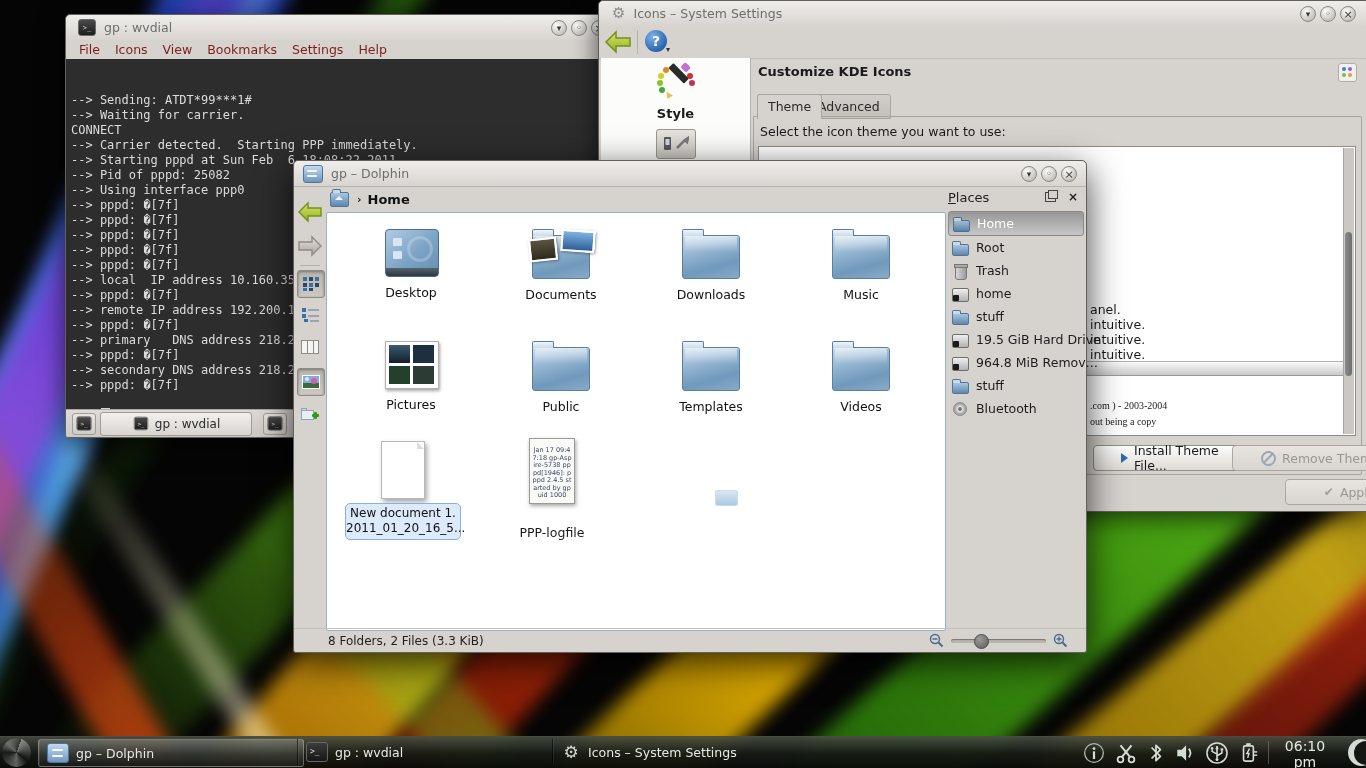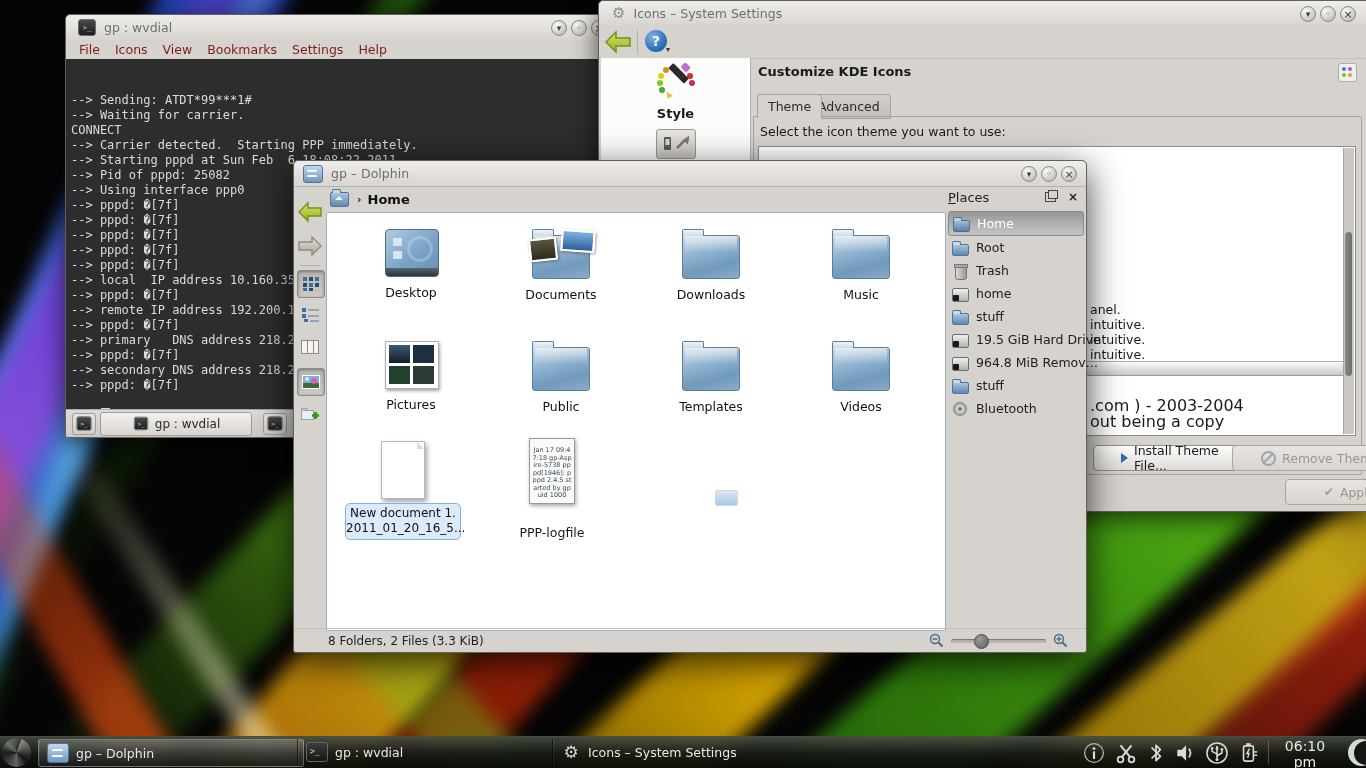--- a/index.html
+++ b/index.html
@@ -74,21 +74,21 @@
   .tab{position:absolute;top:93px;height:23px;padding:0 10px;display:flex;align-items:center;font-size:12.5px;
     border:1px solid #a8a49e;border-radius:3px 3px 0 0;background:linear-gradient(#d2cec9,#c2beb8);color:#2a2a2a;}
   .tab.active{background:#d6d2ce;border-bottom:1px solid #d6d2ce;z-index:2;}
   .accel::first-letter{text-decoration:underline;}
   .tabframe{position:absolute;left:154px;top:115px;width:607px;height:357px;border:1px solid #a8a49e;border-radius:0 2px 2px 2px;}
   .ss-prompt{position:absolute;left:161px;top:123px;font-size:12.5px;}
   .ss-list{position:absolute;left:159px;top:145px;width:596px;height:288px;background:#fff;border:1px solid #8f8c88;}
   .ss-frag{position:absolute;left:331px;top:155px;line-height:15px;font-size:12.5px;color:#1a1a1a;}
   .ss-selrow{position:absolute;left:1px;right:12px;top:214px;height:13px;
     background:linear-gradient(#fafafa,#c9c9c9);border-top:1px solid #b0b0b0;border-bottom:1px solid #9a9a9a;}
-  .ss-desc{position:absolute;left:331px;top:251px;line-height:16px;font-size:16px;}
+  .ss-desc{position:absolute;left:331px;top:251px;line-height:16px;font-size:10px;font-family:Liberation Serif, serif;}
   .ss-scroll{position:absolute;right:1px;top:1px;width:10px;bottom:1px;background:#cbc8c3;border-left:1px solid #a8a49e;}
   .ss-thumb{position:absolute;left:1px;width:7px;top:84px;height:144px;background:linear-gradient(90deg,#8a8a8a,#6e6e6e);border-radius:4px;}
   .btn{display:flex;align-items:center;justify-content:center;gap:6px;height:24px;padding:0 27px;
     background:linear-gradient(#fdfdfc,#dedad5);border:1px solid #928e88;border-radius:4px;font-size:12.5px;color:#1a1a1a;}
   .btn.disabled{color:#9a9792;background:linear-gradient(#e8e5e1,#d8d4d0);border-color:#aaa6a0;}
   #ss-install{position:absolute;left:494px;top:444px;width:131px;}
   #ss-remove{position:absolute;left:633px;top:444px;width:121px;}
   #ss-apply{position:absolute;left:686px;top:478px;width:73px;}
   .arrow-ic{width:0;height:0;border-left:7px solid #2d6bb4;border-top:5px solid transparent;border-bottom:5px solid transparent;}
   .no-ic{width:11px;height:11px;border:2px solid #9aa6b4;border-radius:50%;position:relative;}

